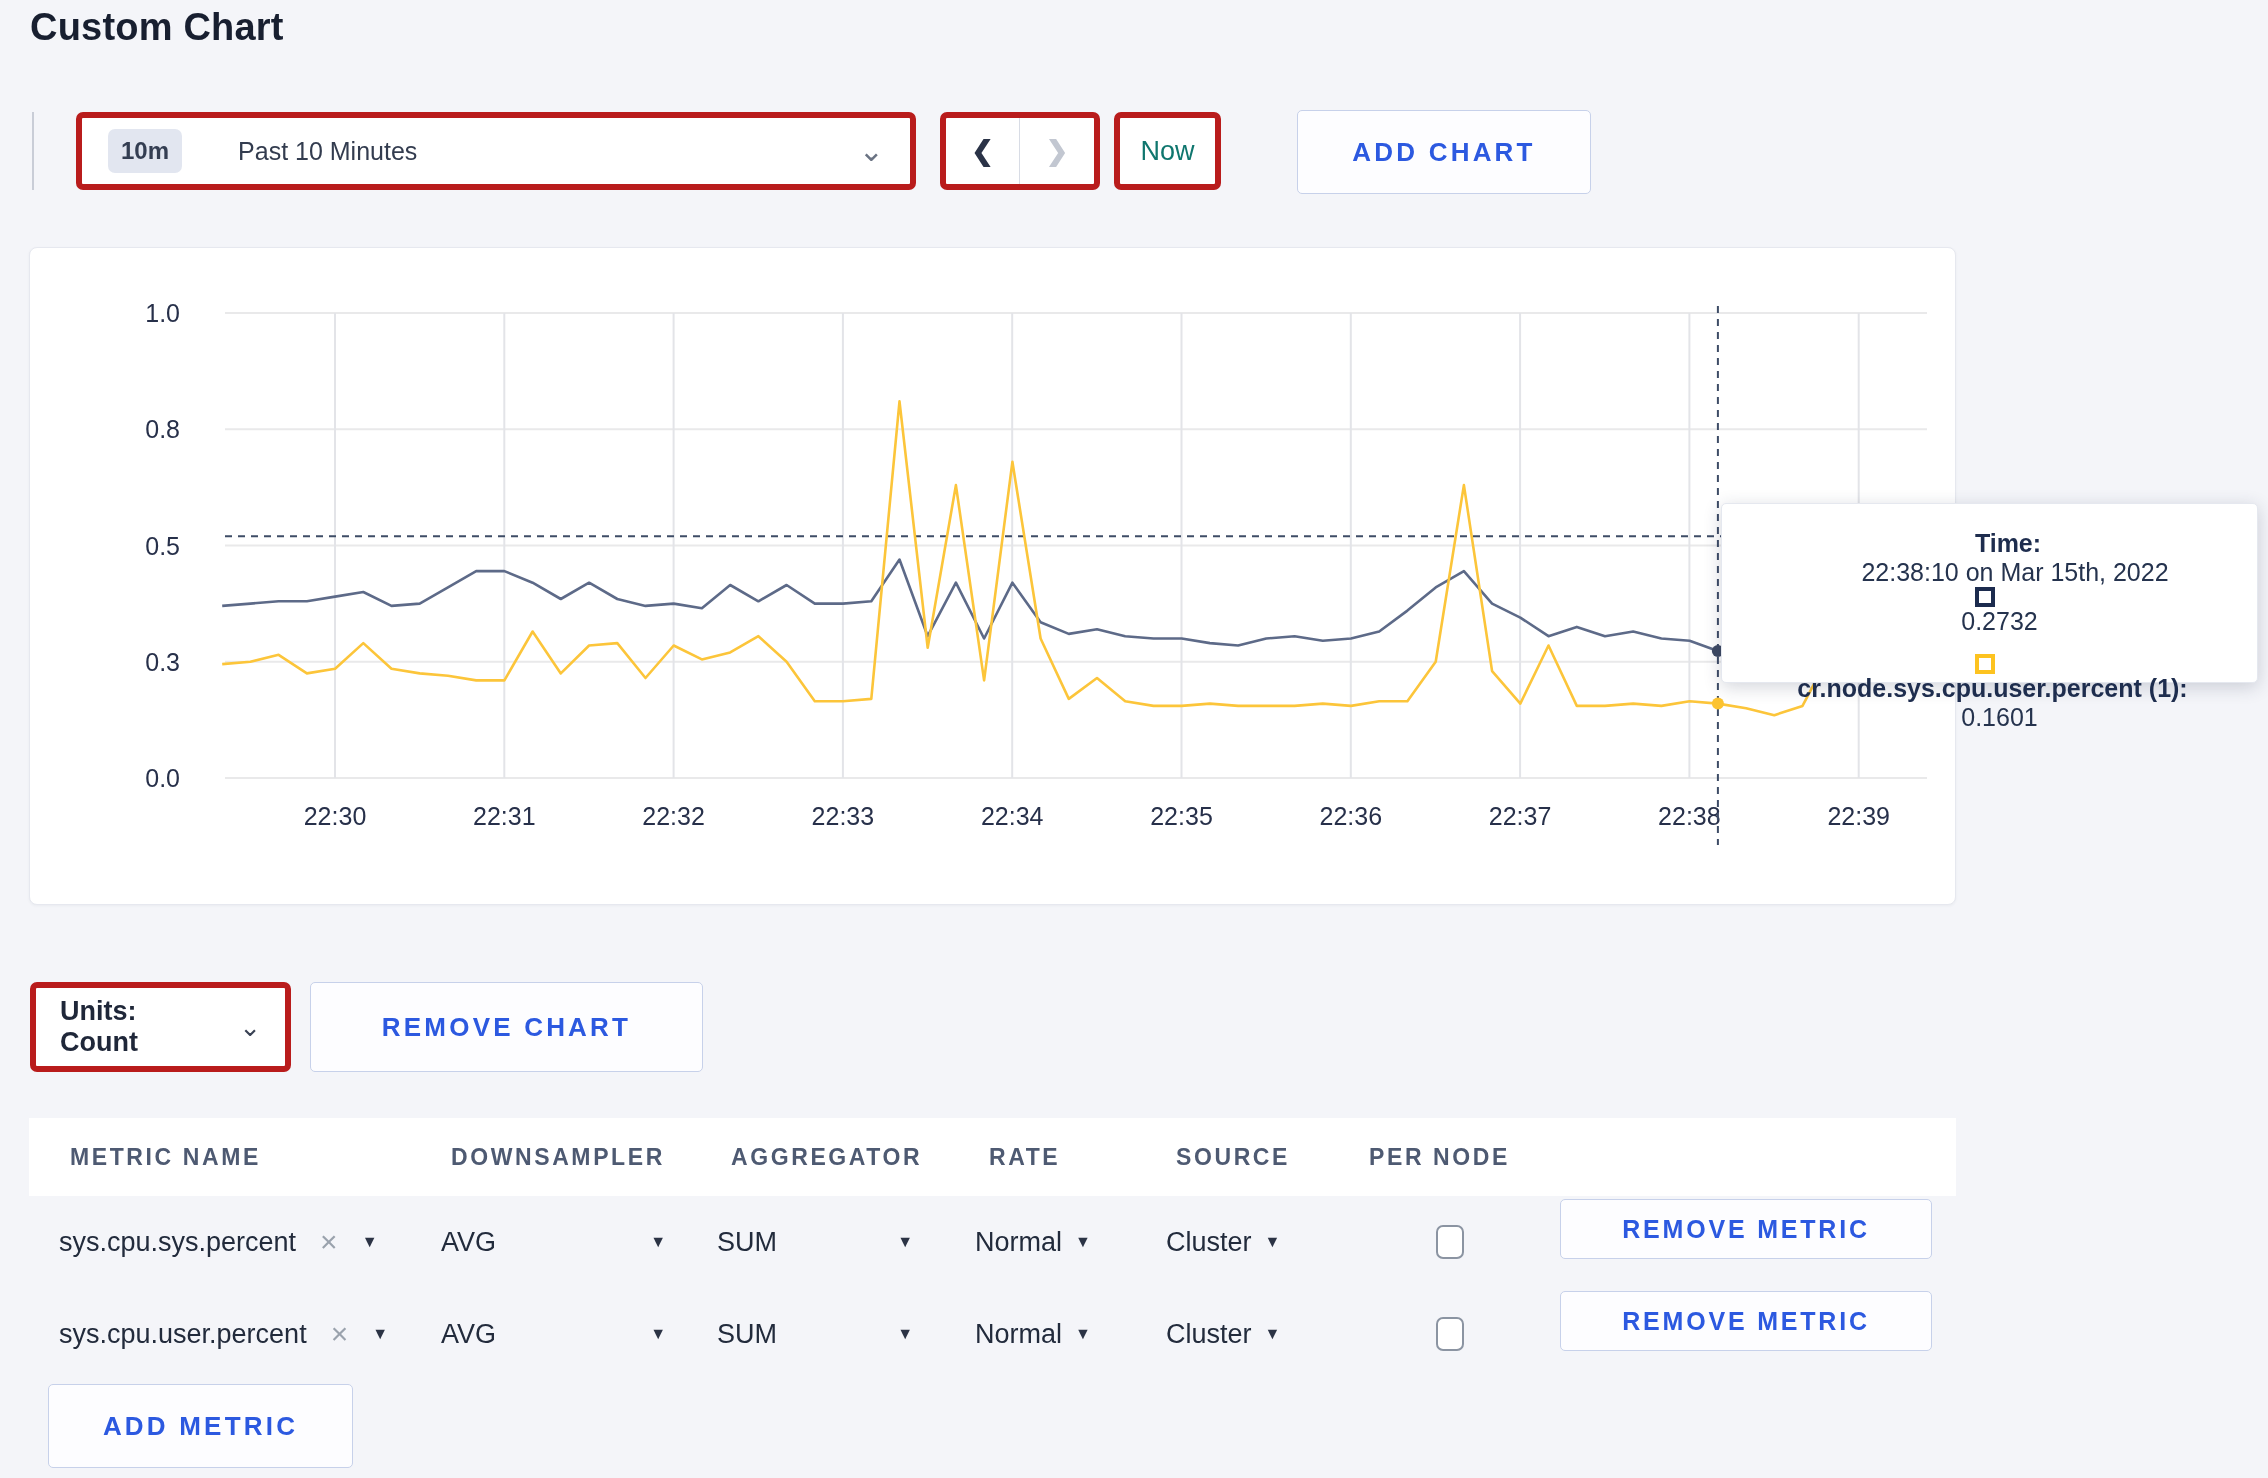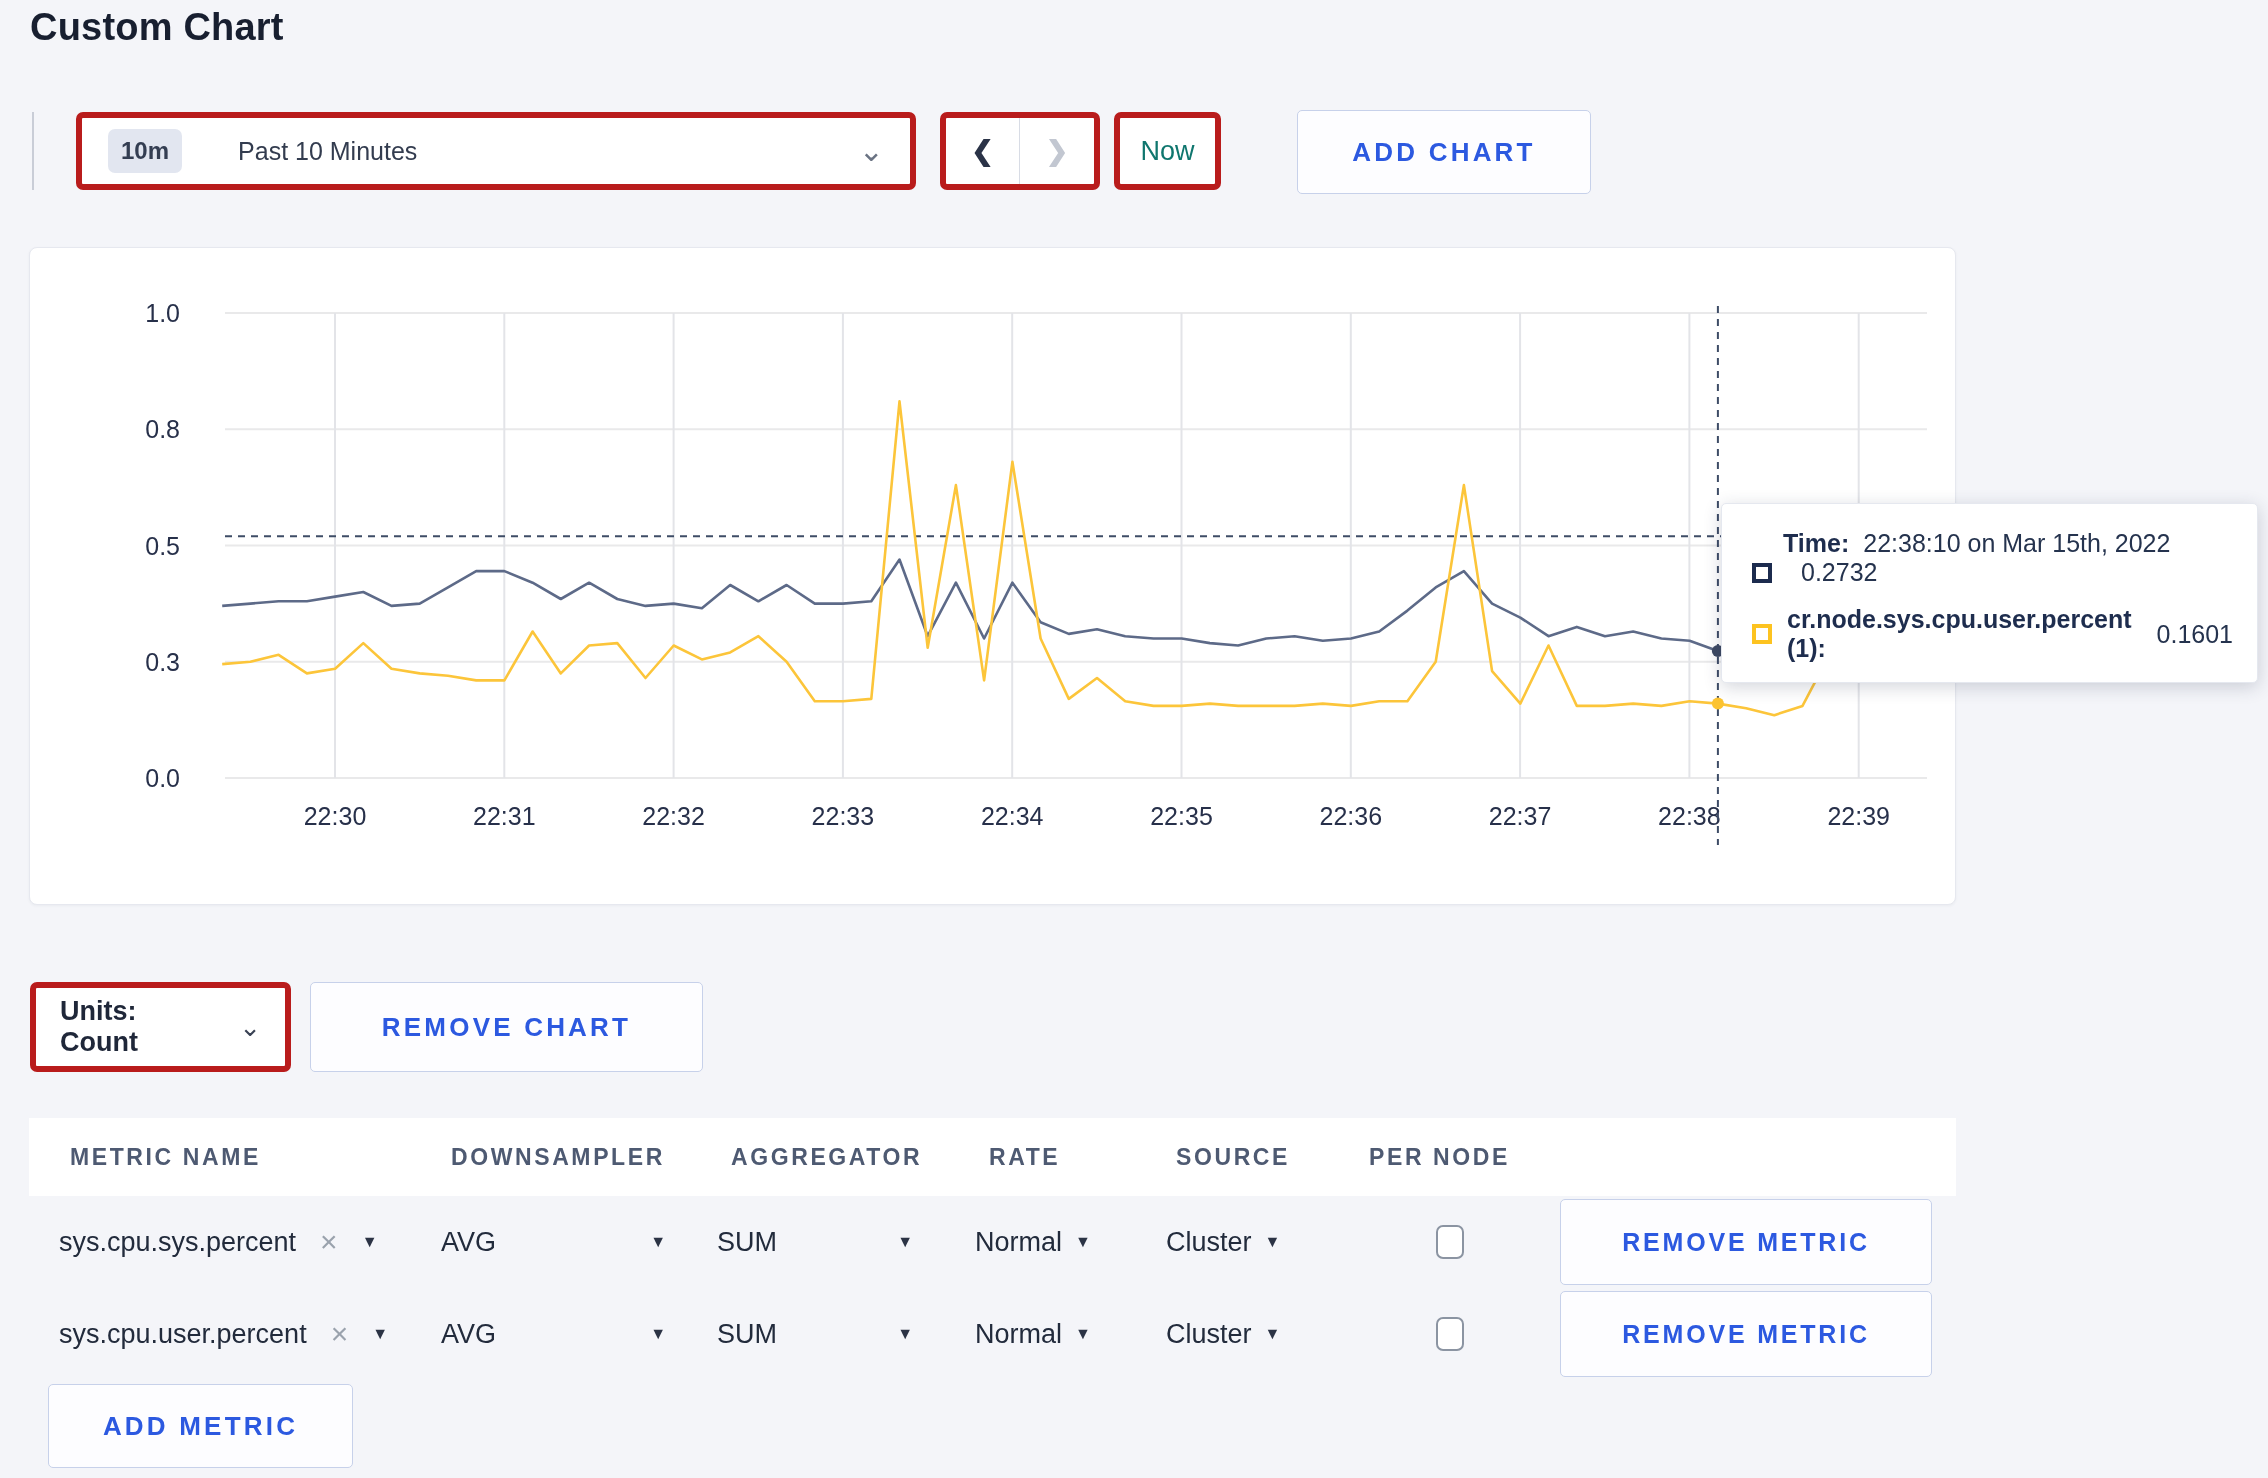--- a/index.html
+++ b/index.html
@@ -90,21 +90,21 @@
   #chart-tooltip {
     left:1721px; top:503px; width:537px; height:180px;
     background:#ffffff;
     border:1px solid #e5e8ef;
     border-radius:5px;
     box-shadow:0 4px 18px rgba(35,45,75,0.20);
     padding:25px 24px 24px 30px;
     z-index:6;
     display:flex; flex-direction:column; justify-content:space-between;
   }
-  .tt-row { display:flex; align-items:center; font-size:25px; }
+  .tt-row { display:flex; align-items:center; font-size:25px;flex-direction:column; }
   .tt-time { padding-left:31px; }
   .tt-bold { font-weight:700; color:#1e2d4e; }
   .tt-val { margin-left:14px; color:#25334e; white-space:nowrap; }
   .swatch {
     width:20px; height:20px; flex:0 0 20px;
     border-style:solid; border-width:4px;
     background:#fff; margin-right:15px;
   }
 
   
@@ -131,21 +131,21 @@
   .ag-cell   { left:688px; width:196px; justify-content:space-between; cursor:pointer; }
   .rate-cell { left:946px; gap:13px; cursor:pointer; }
   .src-cell  { left:1137px; gap:13px; cursor:pointer; }
   .m-check {
     position:absolute; left:1407px; top:29px;
     appearance:none; -webkit-appearance:none;
     width:28px; height:34px;
     border:2px solid #8b94a2; border-radius:7px;
     background:#fff; cursor:pointer;
   }
-  .m-remove { position:absolute; left:1531px; top:3px; width:372px; height:86px; letter-spacing:2.8px; font-size:25px; }
+  .m-remove { position:absolute; left:1531px; top:3px; width:372px; height:60px; letter-spacing:2.8px; font-size:25px; }
   #add-metric { left:48px; top:1384px; width:305px; height:84px; }
 </style>
 </head>
 <body>
 
 <h1 class="abs" id="page-title">Custom Chart</h1>
 
 <div class="abs" id="toolbar">
   <span class="abs" id="toolbar-rule"></span>
 

